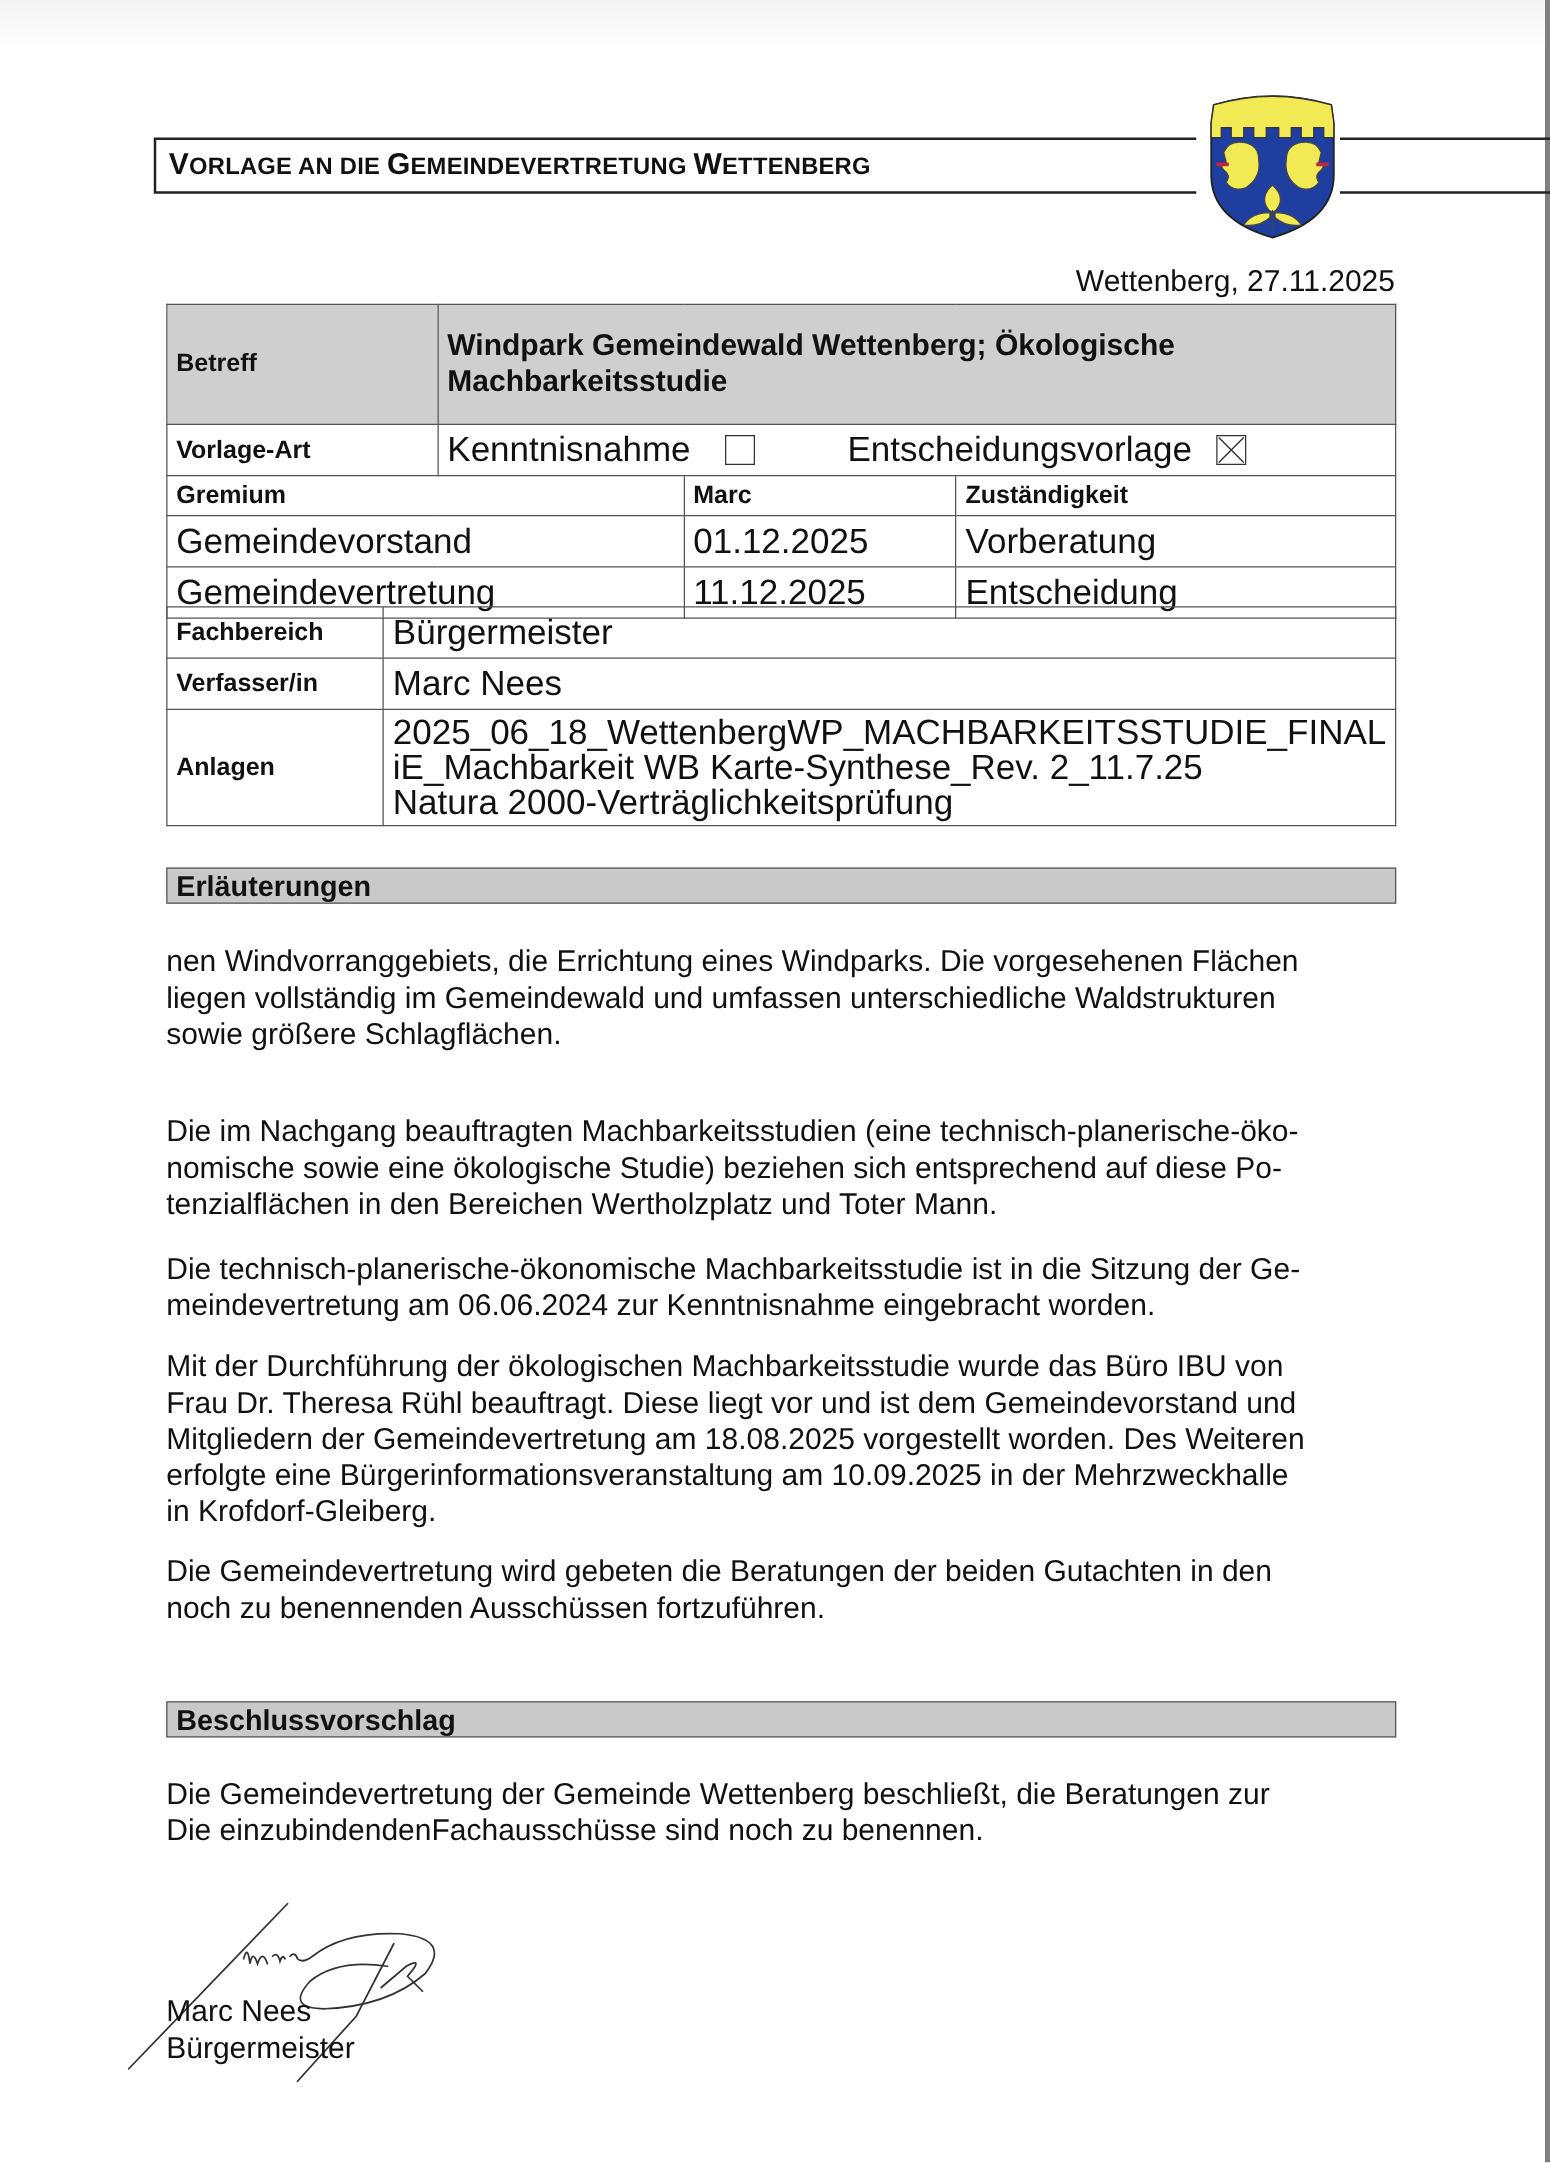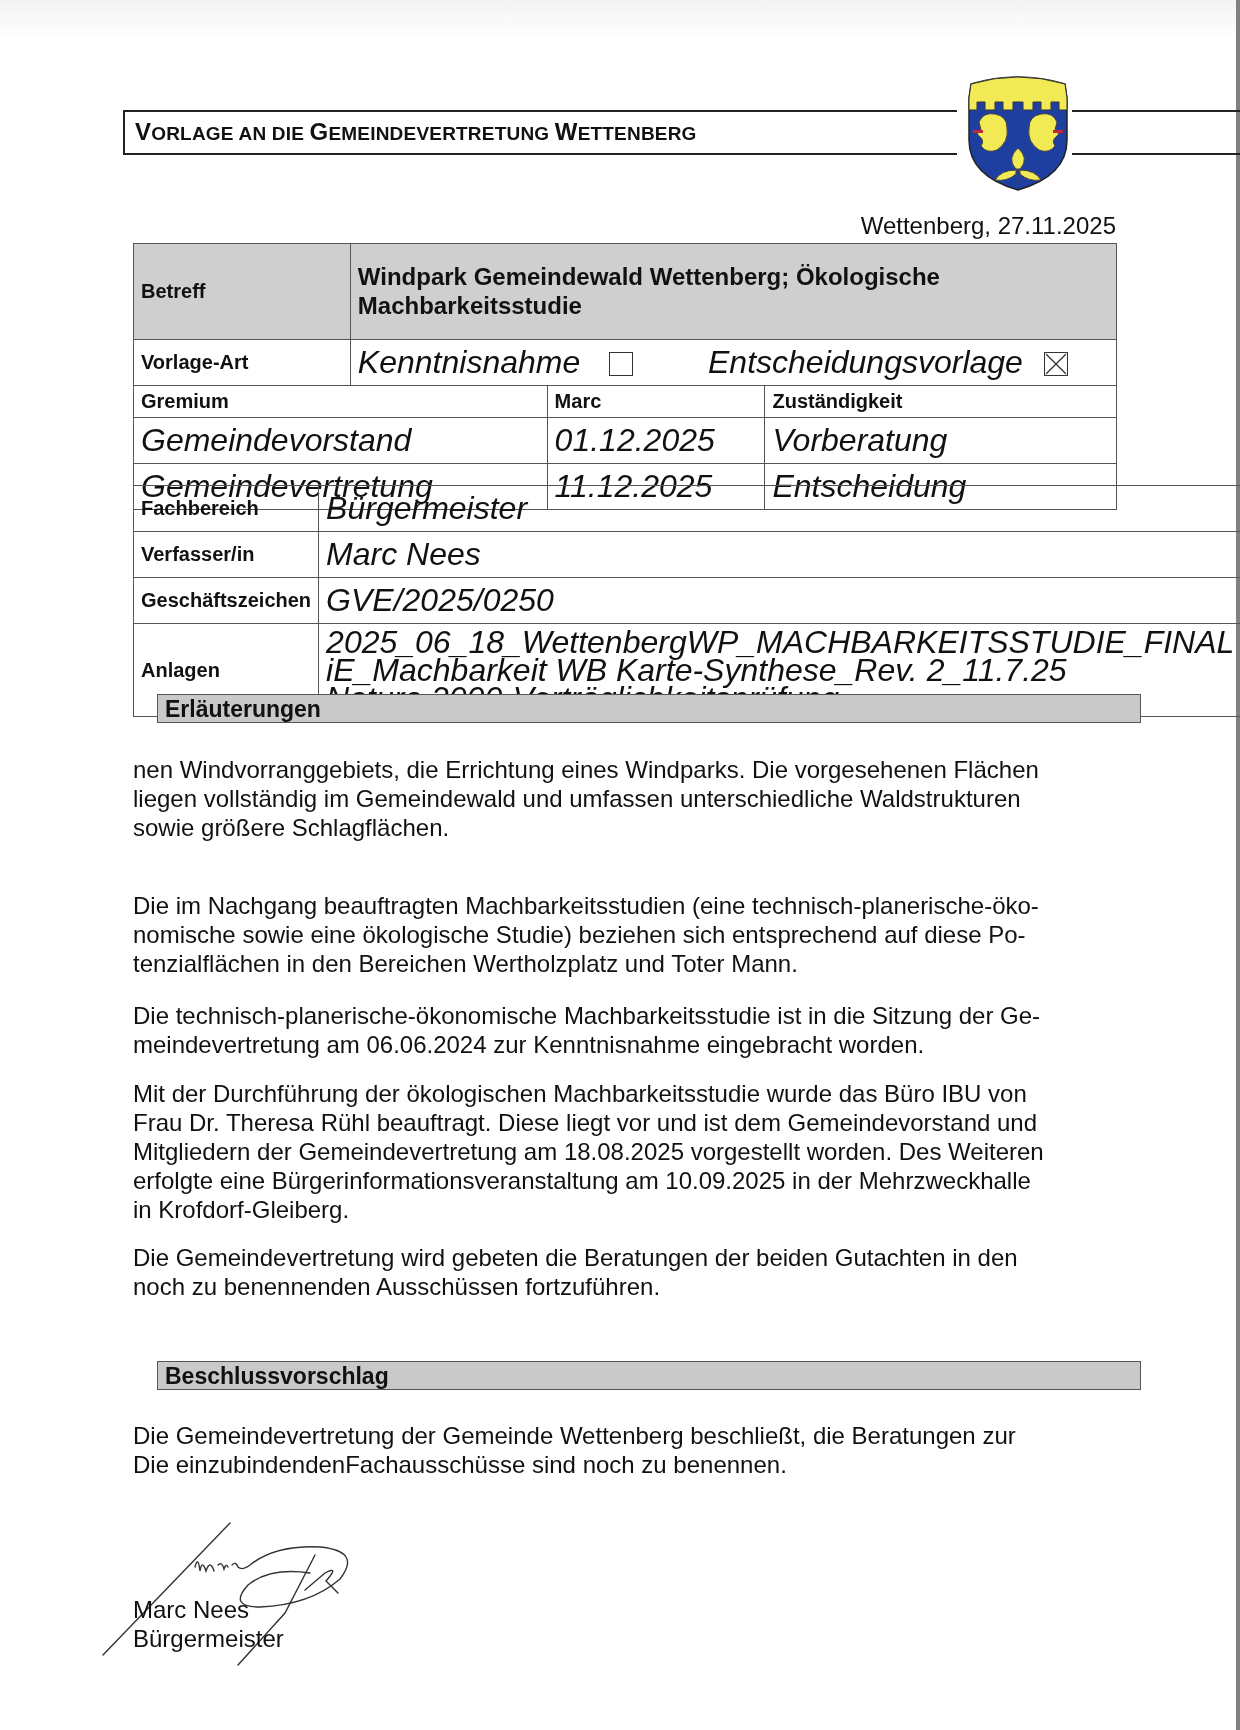--- a/index.html
+++ b/index.html
@@ -15,30 +15,30 @@
   .title-text .sm { font-size:19px; }
   .crest-gap { position:absolute; left:957px; top:100px; width:115px; height:64px; background:#fff; }
   .crest { position:absolute; left:963px; top:70px; width:110px; height:122px; }
 
   .date { position:absolute; right:124px; top:212px; font-size:24px; }
 
   table { border-collapse:collapse; position:absolute; }
   td { border:1.5px solid #555; padding:4px 7px; vertical-align:middle; }
   .t1 { left:133px; top:243px; width:984px; }
   .lbl { font-weight:bold; font-size:20px; }
-  .val { font-size:32px;font-style:italic; }
+  .val { font-size:28px; }
   .grey { background:#cfcfcf; }
   .betreff-val { font-weight:bold; font-size:24px; line-height:29px; padding-top:2px;margin-top:14px; }
   .cb { display:inline-block; width:22px; height:22px; border:1.5px solid #333; vertical-align:-3px; position:relative; background:#fff; }
   .cb svg { position:absolute; left:0; top:0; }
 
   .t2 { left:133px; top:485px; width:984px; }
 
   .section { position:absolute; left:133px; width:984px; height:29px; box-sizing:border-box;
-             background:#c9c9c9; border:1.5px solid #555; font-weight:bold; font-size:23px; padding-left:7px; line-height:28px;margin-left:24px; }
+             background:#c9c9c9; border:1.5px solid #555; font-weight:bold; font-size:23px; padding-left:7px; line-height:28px; }
   .para { position:absolute; left:133px; width:960px; font-size:24px; line-height:29px; margin:0; }
 
   .sig { position:absolute; left:100px; top:1515px; width:260px; height:160px; }
   .signame { position:absolute; left:133px; top:1595px; font-size:24px; line-height:29px; }
 </style>
 </head>
 <body>
 
 <div class="topshade"></div>
 <div class="rightbar"></div>
@@ -122,24 +122,20 @@
     </colgroup>
   <tbody>
       <tr style="height:30px">
     <td class="lbl">Fachbereich</td>
     <td class="val">Bürgermeister</td>
   </tr>
   <tr style="height:30px">
     <td class="lbl">Verfasser/in</td>
     <td class="val">Marc Nees</td>
   </tr>
-  <tr style="height:30px">
-    <td class="lbl">Geschäftszeichen</td>
-    <td class="val">GVE/2025/0250</td>
-  </tr>
   <tr style="height:88px">
     <td class="lbl">Anlagen</td>
     <td class="val" style="line-height:28px">
       <div>2025_06_18_WettenbergWP_MACHBARKEITSSTUDIE_FINAL</div>
       <div>iE_Machbarkeit WB Karte-Synthese_Rev. 2_11.7.25</div>
       <div>Natura 2000-Verträglichkeitsprüfung</div>
     </td>
   </tr>
 </tbody>
   </table>

